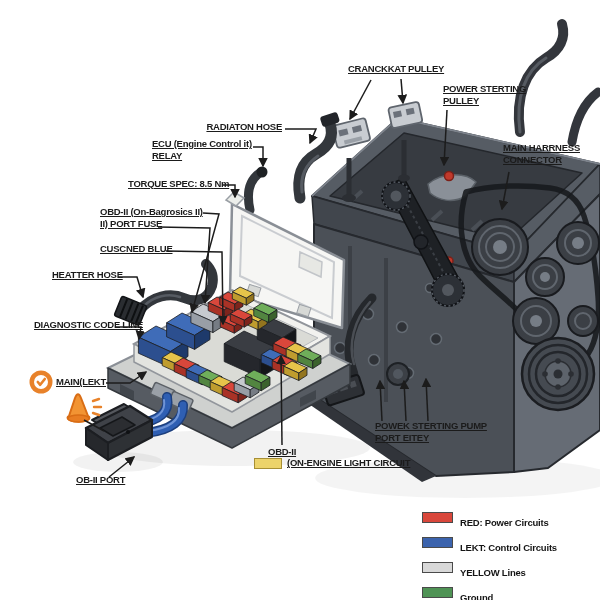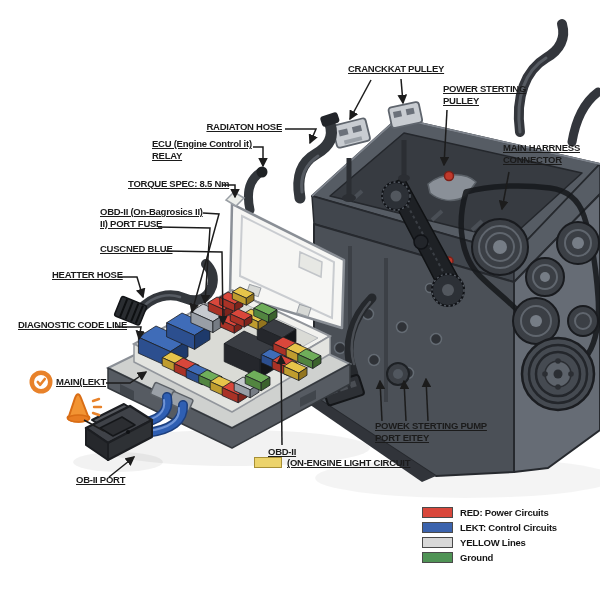--- a/index.html
+++ b/index.html
@@ -2,26 +2,26 @@
 <html><head>
 <meta charset="utf-8">
 <style>
   html,body{margin:0;padding:0;background:#fff;}
   .canvas{position:relative;width:600px;height:600px;background:#ffffff;overflow:hidden;
           font-family:"Liberation Sans",sans-serif;}
   .canvas svg{position:absolute;left:0;top:0;}
   .lbl{position:absolute;font:700 9.5px/11.5px "Liberation Sans",sans-serif;color:#1b1b1b;
        letter-spacing:-0.25px;white-space:pre-line;text-decoration:underline;}
   .lbl.right{text-align:right;}
-  .row{display:flex;align-items:center;padding-left:32px;}
+  .row{display:flex;align-items:flex-end;padding-left:32px;}
   .mini-sw{display:inline-block;width:26px;height:9px;border:1px solid #a78f35;margin-right:5px;flex:none;}
   .legend{position:absolute;left:422px;top:507px;}
   .legend-row{display:flex;align-items:center;margin-bottom:4px;}
   .sw{width:29px;height:9px;border:1px solid #4a4a4a;margin-right:7px;flex:none;}
-  .legend-label{font:700 9.5px/10px "Liberation Sans",sans-serif;color:#151515;letter-spacing:-0.2px;}
+  .legend-label{font:700 9.5px/10px "Liberation Sans",sans-serif;color:#151515;letter-spacing:-0.2px;margin-top:11px;}
 </style>
 </head>
 <body>
 
 <div class="canvas">
 
 <svg width="600" height="600" viewBox="0 0 600 600">
   <defs>
     <marker id="arw" viewBox="0 0 10 10" refX="8.5" refY="5" markerWidth="6.5" markerHeight="6.5" orient="auto-start-reverse">
       <path d="M0,0 L10,5 L0,10 z" fill="#1c1c1c"></path>
@@ -404,21 +404,21 @@
 <div class="lbl" style="left:443px;top:83px">POWER STERTING
 PULLEY</div>
 <div class="lbl right" style="left:190px;top:121px;width:92px">RADIATON HOSE</div>
 <div class="lbl" style="left:152px;top:138px">ECU (Engine Control it)
 RELAY</div>
 <div class="lbl" style="left:128px;top:178px">TORQUE SPEC: 8.5 Nm</div>
 <div class="lbl" style="left:100px;top:206px">OBD-II (On-Bagrosics II)
 II) PORT FUSE</div>
 <div class="lbl" style="left:100px;top:243px">CUSCNED BLUE</div>
 <div class="lbl" style="left:52px;top:269px">HEATTER HOSE</div>
-<div class="lbl" style="left:18px;top:319px">DIAGNOSTIC CODE LINE</div>
+<div class="lbl" style="left:34px;top:319px">DIAGNOSTIC CODE LINE</div>
 <div class="lbl" style="left:56px;top:376px">MAIN(LEKT</div>
 <div class="lbl" style="left:76px;top:474px">OB-II PORT</div>
 <div class="lbl" style="left:268px;top:446px">OBD-II</div>
 <div class="lbl row" style="left:222px;top:457px">
   <span class="mini-sw" style="background: rgb(236, 211, 107);"></span>
   <span>(ON-ENGINE LIGHT CIRCUIT</span>
 </div>
 <div class="lbl" style="left:375px;top:420px">POWEK STERTING PUMP
 PORT EITEY</div>
 

